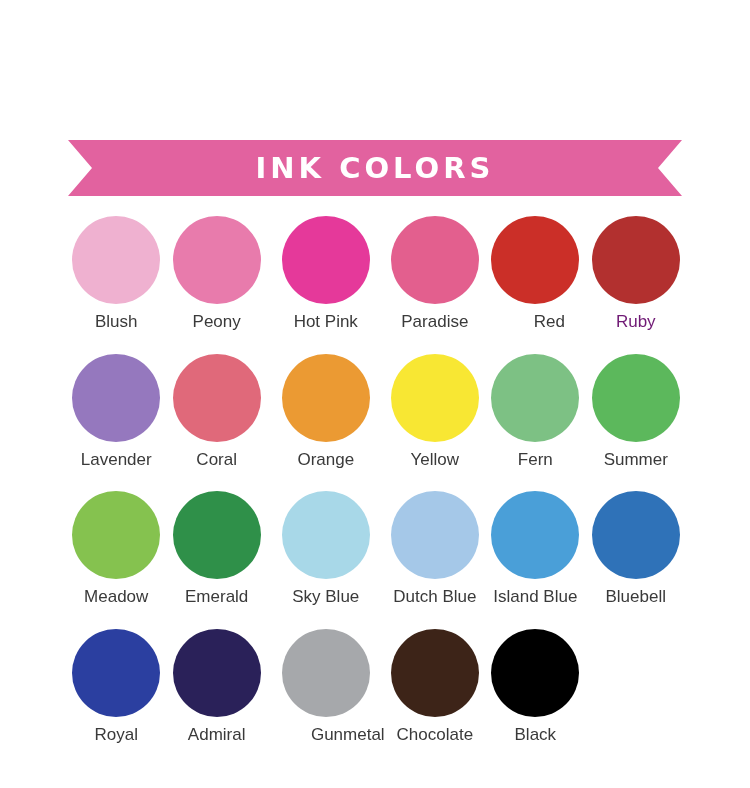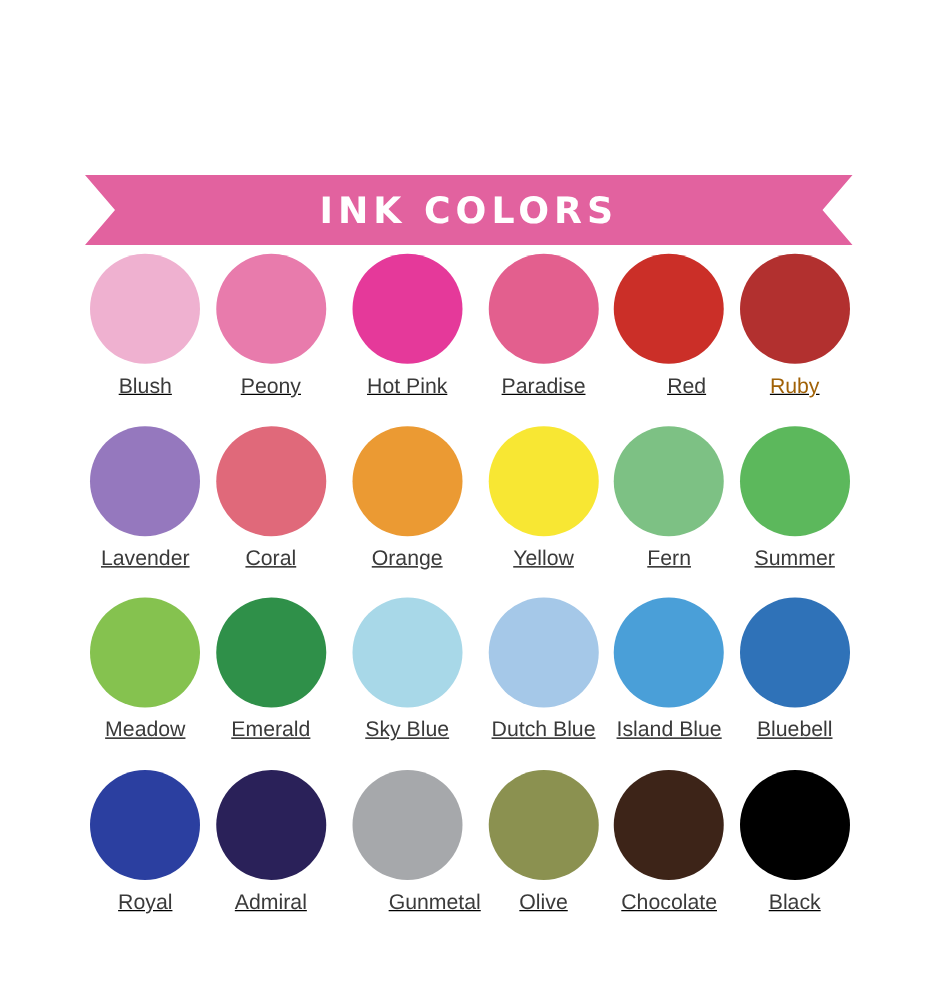--- a/index.html
+++ b/index.html
@@ -52,27 +52,26 @@
     font-weight: 700;
     letter-spacing: 4px;
     text-transform: uppercase;
     -webkit-font-smoothing: antialiased;
   }
 
   
   .grid {
     position: absolute;
     left: 66px;
-    top: 203px;
+    top: 216px;
     width: 620px;
     display: grid;
     grid-template-columns: repeat(6, 1fr);
     row-gap: 22px;
     column-gap: 0px;
-    text-decoration: underline;
   }
   .swatch-cell {
     display: flex;
     flex-direction: column;
     align-items: center;
     width: 100%;
   }
   .swatch-dot {
     width: 88px;
     height: 88px;
@@ -118,21 +117,21 @@
       <div class="swatch-cell">
         <div class="swatch-dot" style="background: rgb(227, 95, 142);"></div>
         <div class="swatch-label" style="color: rgb(58, 58, 58);">Paradise</div>
       </div>
       <div class="swatch-cell">
         <div class="swatch-dot" style="background: rgb(203, 47, 40);"></div>
         <div class="swatch-label" style="color: rgb(58, 58, 58); margin-left: 28px;">Red</div>
       </div>
       <div class="swatch-cell">
         <div class="swatch-dot" style="background: rgb(178, 48, 47);"></div>
-        <div class="swatch-label" style="color: #a16207;">Ruby</div>
+        <div class="swatch-label" style="color: #701a75;">Ruby</div>
       </div>
       <div class="swatch-cell">
         <div class="swatch-dot" style="background: rgb(149, 120, 190);"></div>
         <div class="swatch-label" style="color: rgb(58, 58, 58);">Lavender</div>
       </div>
       <div class="swatch-cell">
         <div class="swatch-dot" style="background: rgb(224, 105, 122);"></div>
         <div class="swatch-label" style="color: rgb(58, 58, 58);">Coral</div>
       </div>
       <div class="swatch-cell">
@@ -181,24 +180,20 @@
       </div>
       <div class="swatch-cell">
         <div class="swatch-dot" style="background: rgb(42, 33, 89);"></div>
         <div class="swatch-label" style="color: rgb(58, 58, 58);">Admiral</div>
       </div>
       <div class="swatch-cell">
         <div class="swatch-dot" style="background: rgb(166, 168, 171);"></div>
         <div class="swatch-label" style="color: rgb(58, 58, 58); margin-left: 44px;">Gunmetal</div>
       </div>
       <div class="swatch-cell">
-        <div class="swatch-dot" style="background: rgb(139, 145, 80);"></div>
-        <div class="swatch-label" style="color: rgb(58, 58, 58);">Olive</div>
-      </div>
-      <div class="swatch-cell">
         <div class="swatch-dot" style="background: rgb(61, 36, 24);"></div>
         <div class="swatch-label" style="color: rgb(58, 58, 58);">Chocolate</div>
       </div>
       <div class="swatch-cell">
         <div class="swatch-dot" style="background: rgb(0, 0, 0);"></div>
         <div class="swatch-label" style="color: rgb(58, 58, 58);">Black</div>
       </div>
     </div>
 
 </div>

